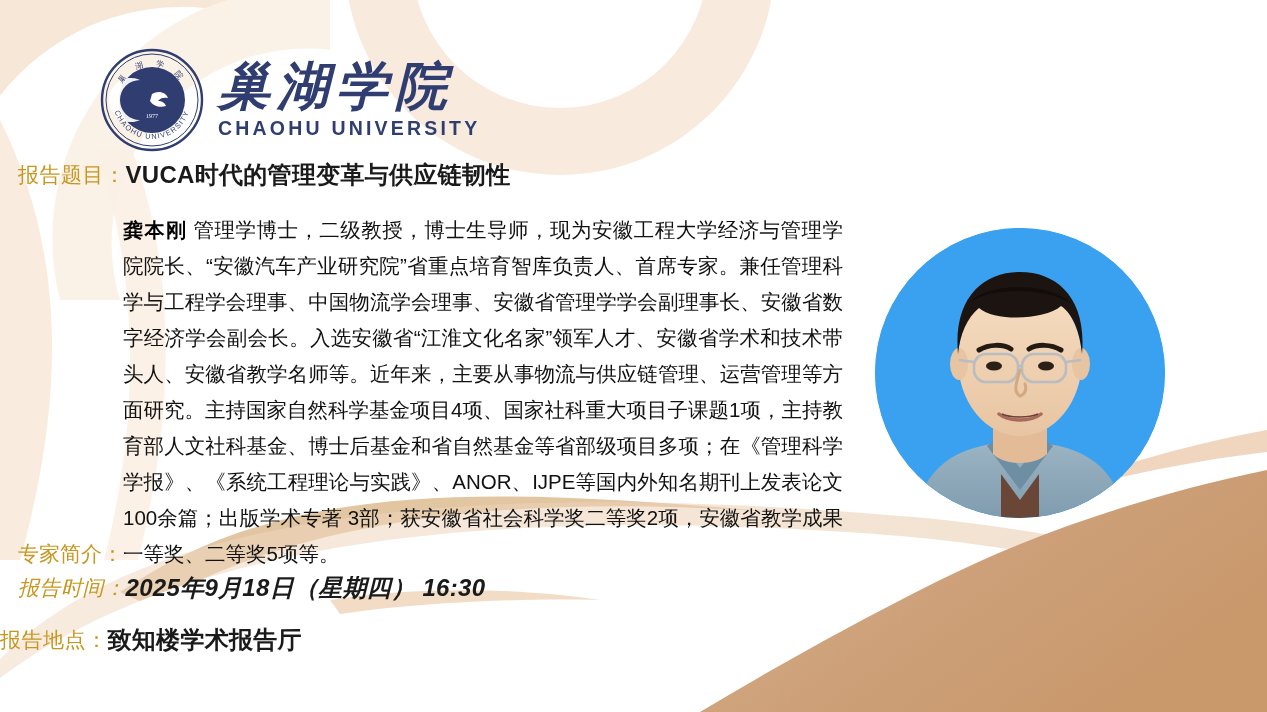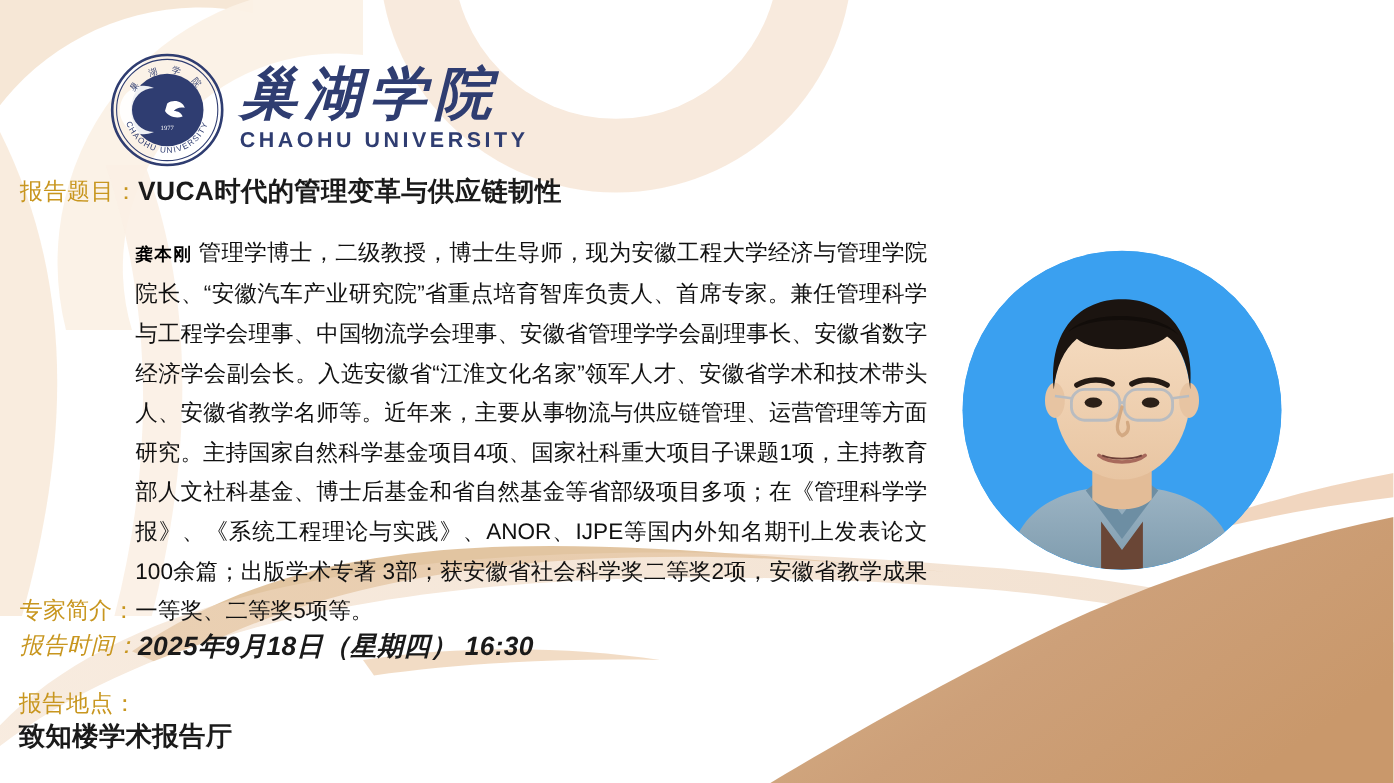--- a/index.html
+++ b/index.html
@@ -60,51 +60,51 @@
     width:2px;height:38px;background:#ffffff;opacity:.92;
     margin-left:34px;margin-right:30px;flex:0 0 auto;
   }
   #banner-subtitle{
     font-family:"Liberation Serif","DejaVu Serif",serif;
     font-size:28px;color:#ffffff;letter-spacing:8px;white-space:nowrap;
     font-weight:normal;
   }
   
   .row{
-    position:absolute;z-index:4;display:flex;align-items:flex-start;
+    position:absolute;z-index:4;display:flex;align-items:flex-end;
     white-space:nowrap;
   }
   .label{
     color:#c8961f;font-size:21px;font-weight:normal;
     letter-spacing:.5px;flex:0 0 auto;
     line-height:30px;
   }
   .value-bold{
     color:#1a1a1a;font-size:24px;font-weight:bold;
     line-height:30px;letter-spacing:.3px;
   }
   #row-title{left:18px;top:160px;}
   #row-time{left:18px;top:573px;font-style:italic;}
-  #row-place{left:17px;top:625px;flex-direction:column;}
+  #row-place{left:0;top:625px;}
   #row-org{left:18px;top:711px;}
   
   #row-bio{
     position:absolute;left:18px;top:212px;z-index:4;
     display:flex;align-items:flex-end;
   }
   #bio-label{
     color:#c8961f;font-size:21px;flex:0 0 auto;line-height:36px;
   }
   #bio-body{
     width:720px;
     font-size:20.5px;color:#111111;line-height:36px;
     text-align:justify;
   }
   #bio-name{
-    font-size:16px;font-weight:bold;color:#000000;letter-spacing:1px;
+    font-size:20px;font-weight:bold;color:#000000;letter-spacing:1px;
   }
   #bio-text{font-weight:normal;}
   
   #portrait{
     position:absolute;left:875px;top:228px;
     width:290px;height:290px;border-radius:50%;
     overflow:hidden;z-index:5;
     background:#3aa0f0;
     box-shadow:0 0 0 0 rgba(0,0,0,0);
   }

